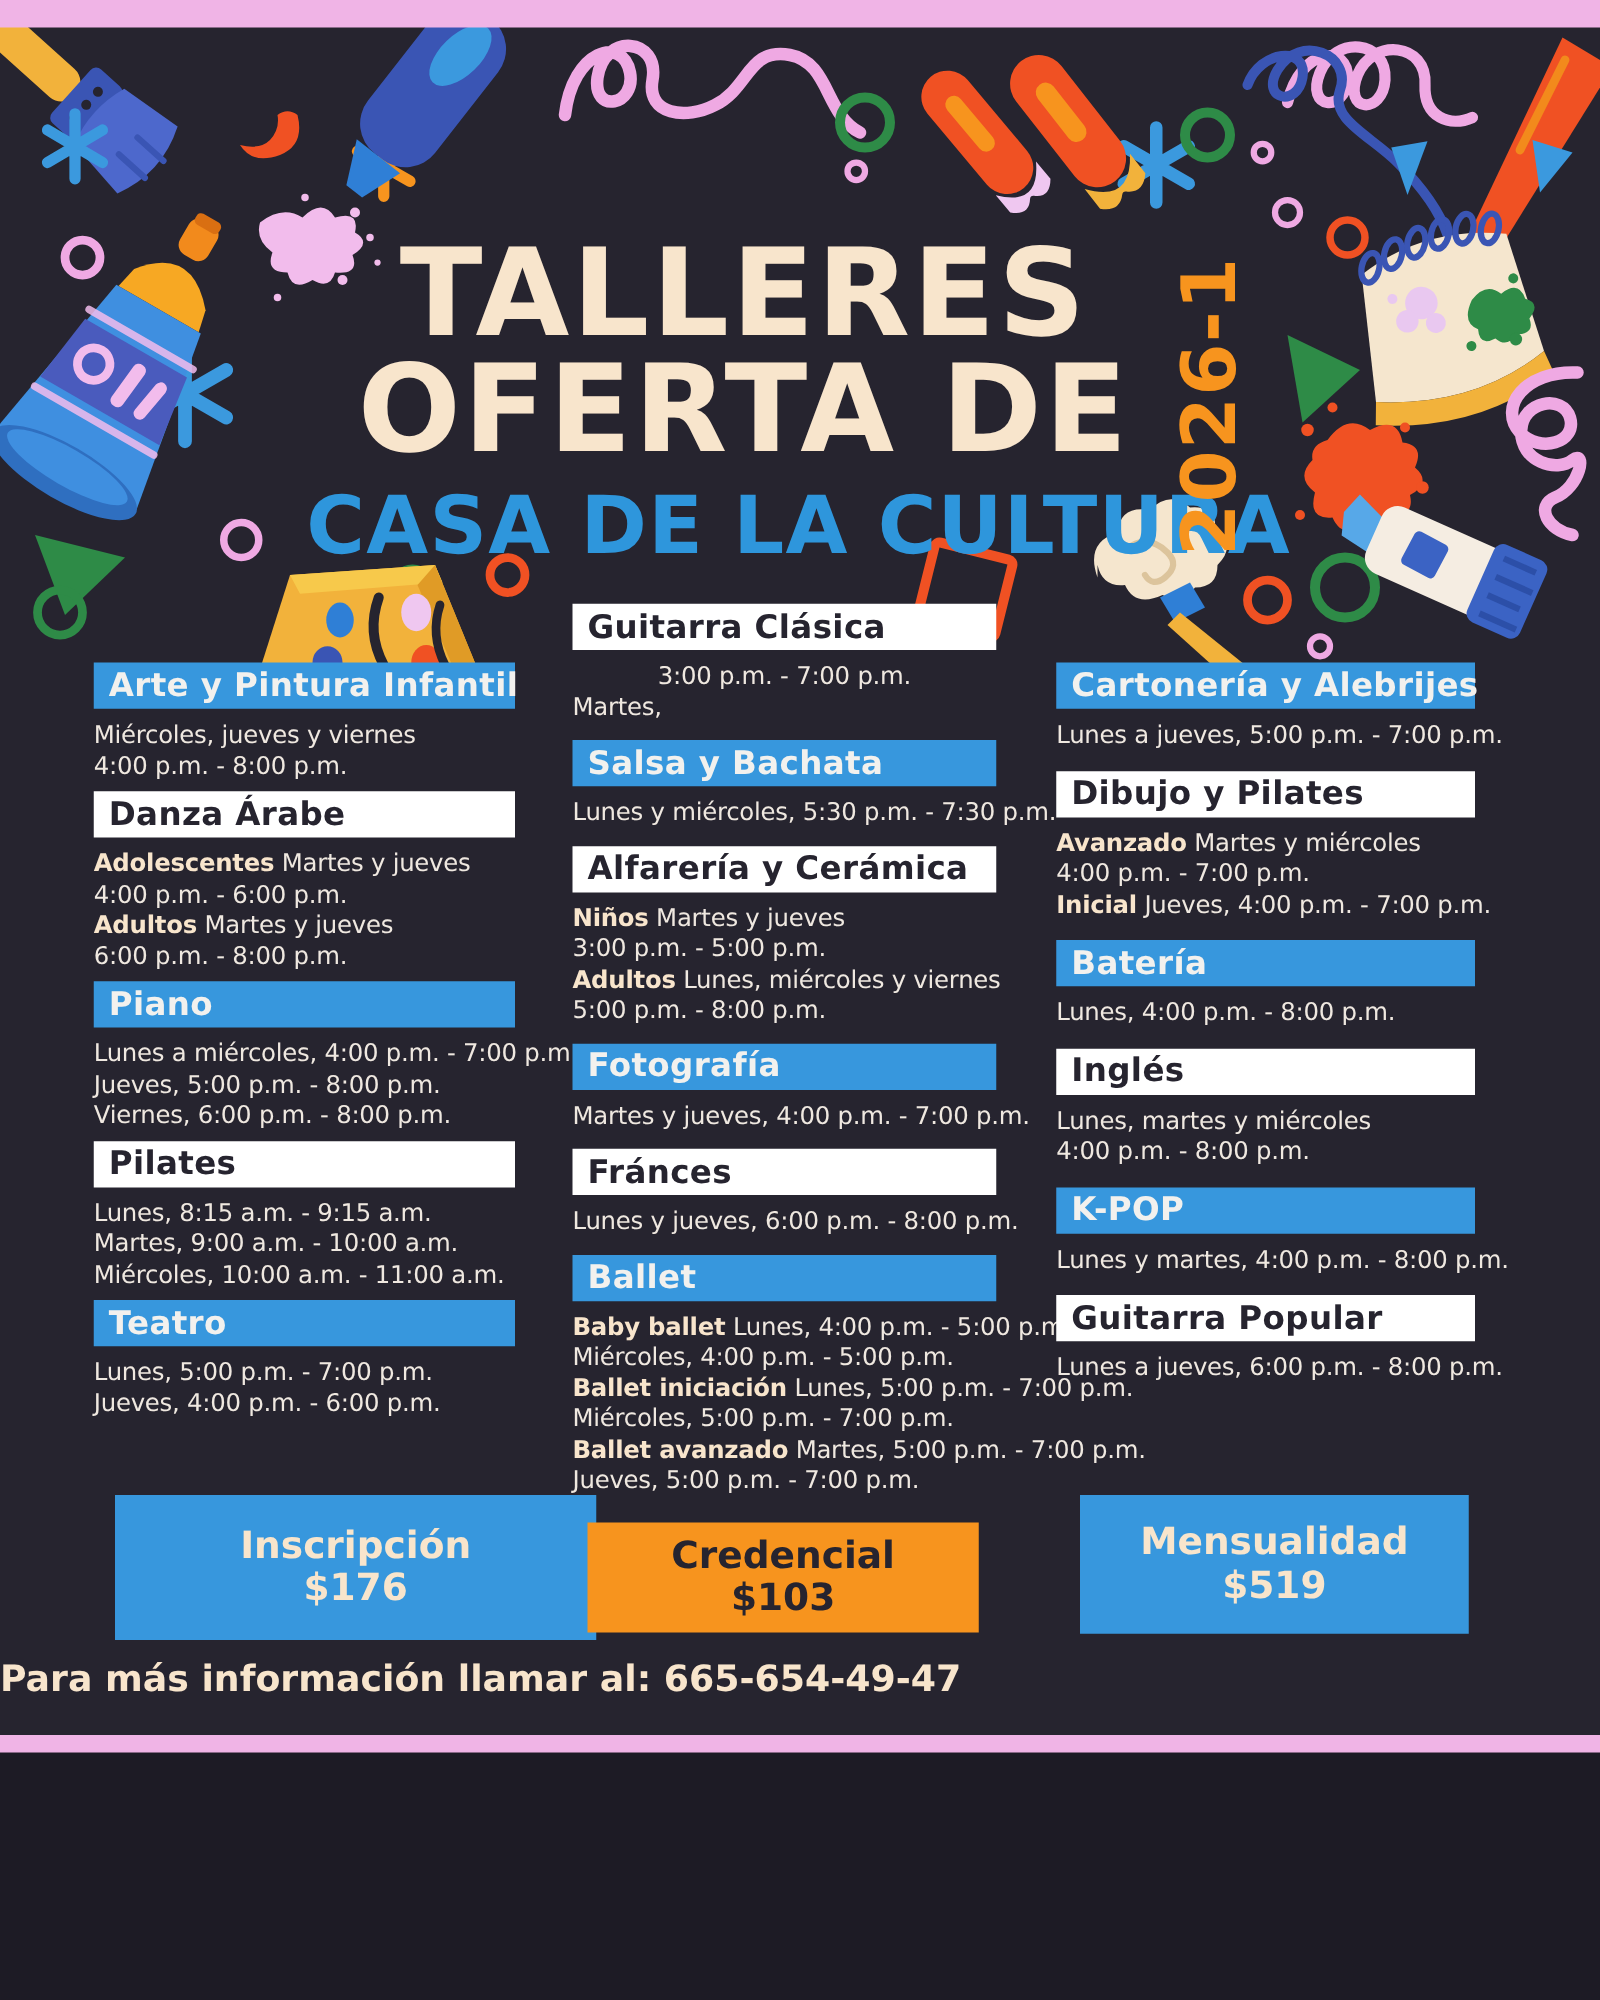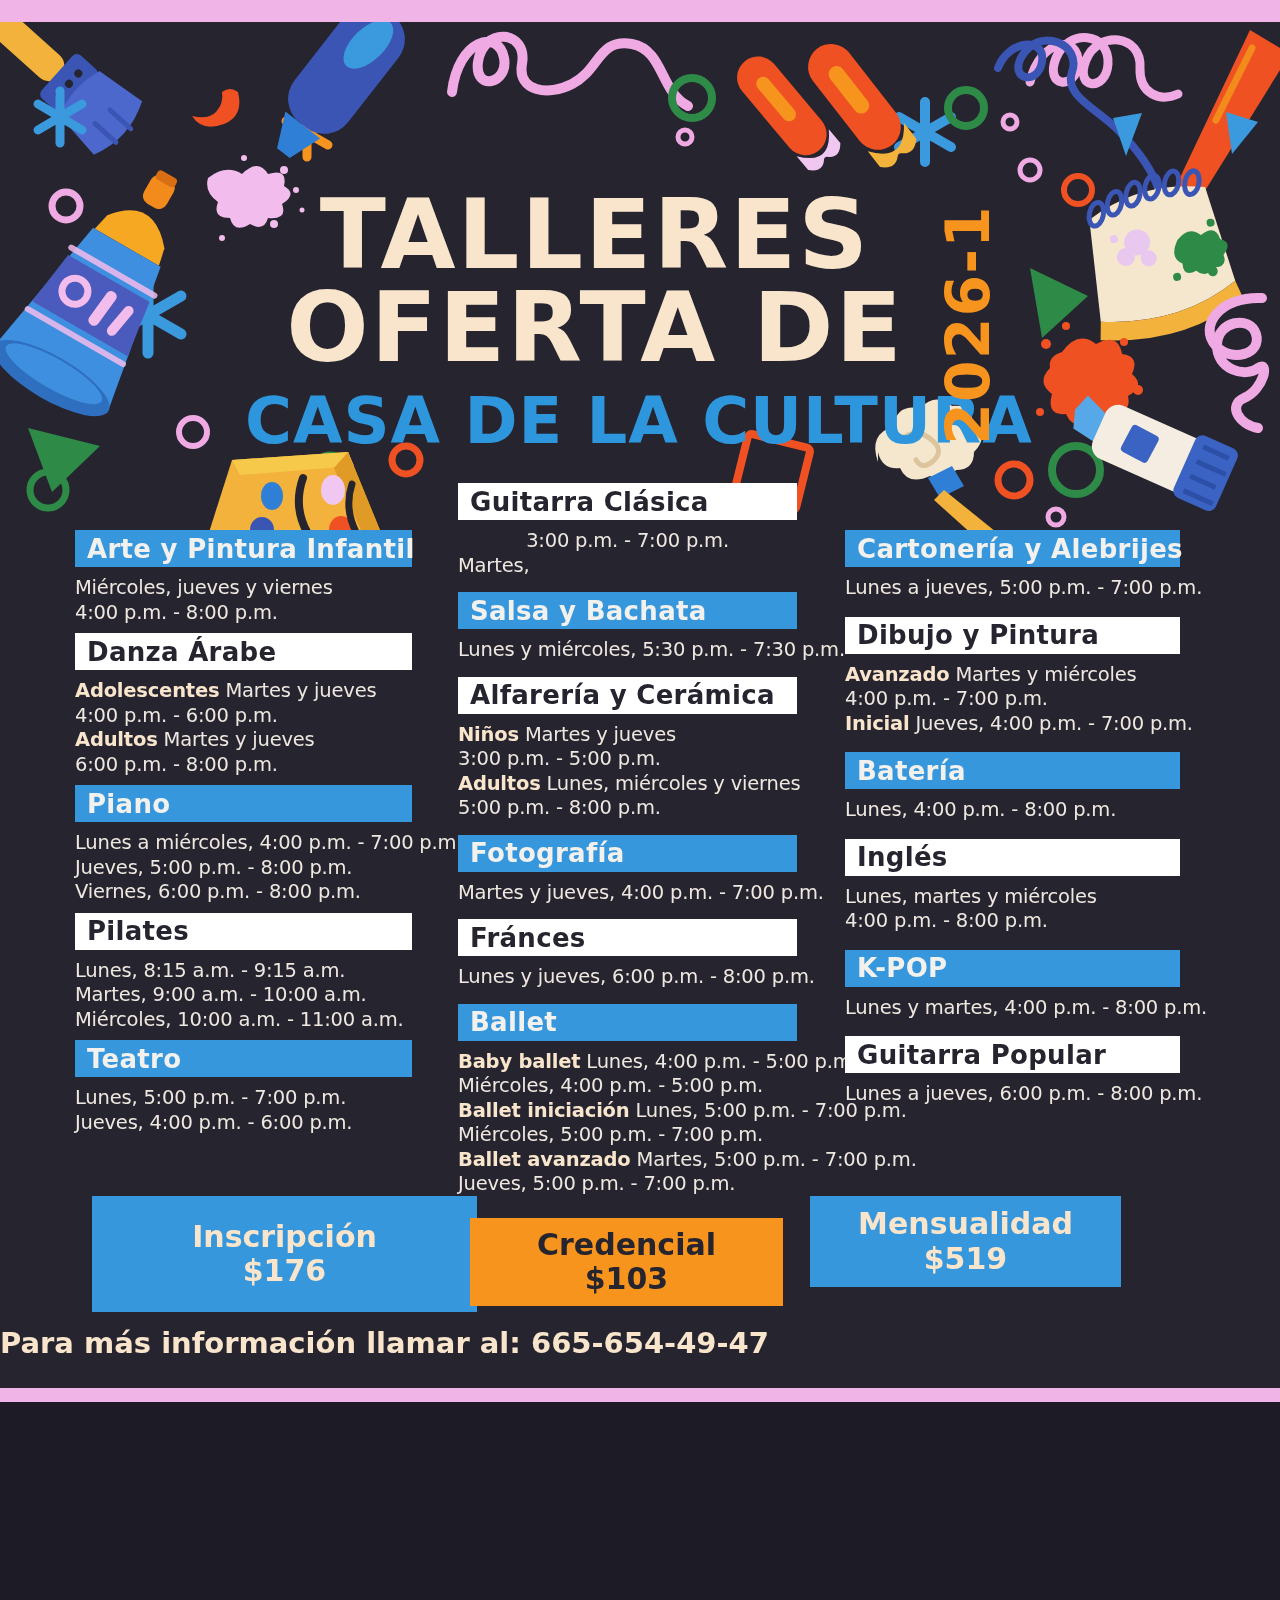--- a/index.html
+++ b/index.html
@@ -39,21 +39,21 @@
   .line.center{text-align:center;}
 
   .price-box{
     position:absolute;display:flex;flex-direction:column;align-items:center;justify-content:center;
     z-index:2;font-weight:800;line-height:1.15;
   }
   .price-box.blue{background:#3797DD;color:#F8E5CC;}
   .price-box.orange{background:#F7941E;color:#26242F;}
   .price-0{left:92px;top:1196px;width:385px;height:116px;}
   .price-1{left:470px;top:1218px;width:313px;height:88px;}
-  .price-2{left:810px;top:1196px;width:311px;height:91px;text-align:center;}
+  .price-2{left:864px;top:1196px;width:311px;height:111px;text-align:center;}
   .pl,.pv{font-size:30px;}
 
   .phone{
     position:absolute;left:0;top:1326px;width:1280px;
     font-size:29px;font-weight:800;color:#F8E5CC;z-index:2;white-space:nowrap;
   }
 
   .bottombar{position:absolute;left:0;top:1388px;width:1280px;height:14px;background:#F0B4E6;z-index:3;}
   .footer{position:absolute;left:0;top:1402px;width:1280px;height:198px;background:#1D1B25;z-index:2;color:#F3E2CE;}
 </style>
@@ -327,21 +327,21 @@
         </section>
       </div>
     <div class="col col-2">
         <section class="ws">
           <div class="hdr blue">Cartonería y Alebrijes</div>
           <div>
             <div class="line">Lunes a jueves, 5:00 p.m. - 7:00 p.m.</div>
           </div>
         </section>
         <section class="ws">
-          <div class="hdr orange">Dibujo y Pintura</div>
+          <div class="hdr orange">Dibujo y Pilates</div>
           <div>
             <div class="line"><b>Avanzado</b> Martes y miércoles</div>
             <div class="line">4:00 p.m. - 7:00 p.m.</div>
             <div class="line"><b>Inicial</b> Jueves, 4:00 p.m. - 7:00 p.m.</div>
           </div>
         </section>
         <section class="ws">
           <div class="hdr blue">Batería</div>
           <div>
             <div class="line">Lunes, 4:00 p.m. - 8:00 p.m.</div>

